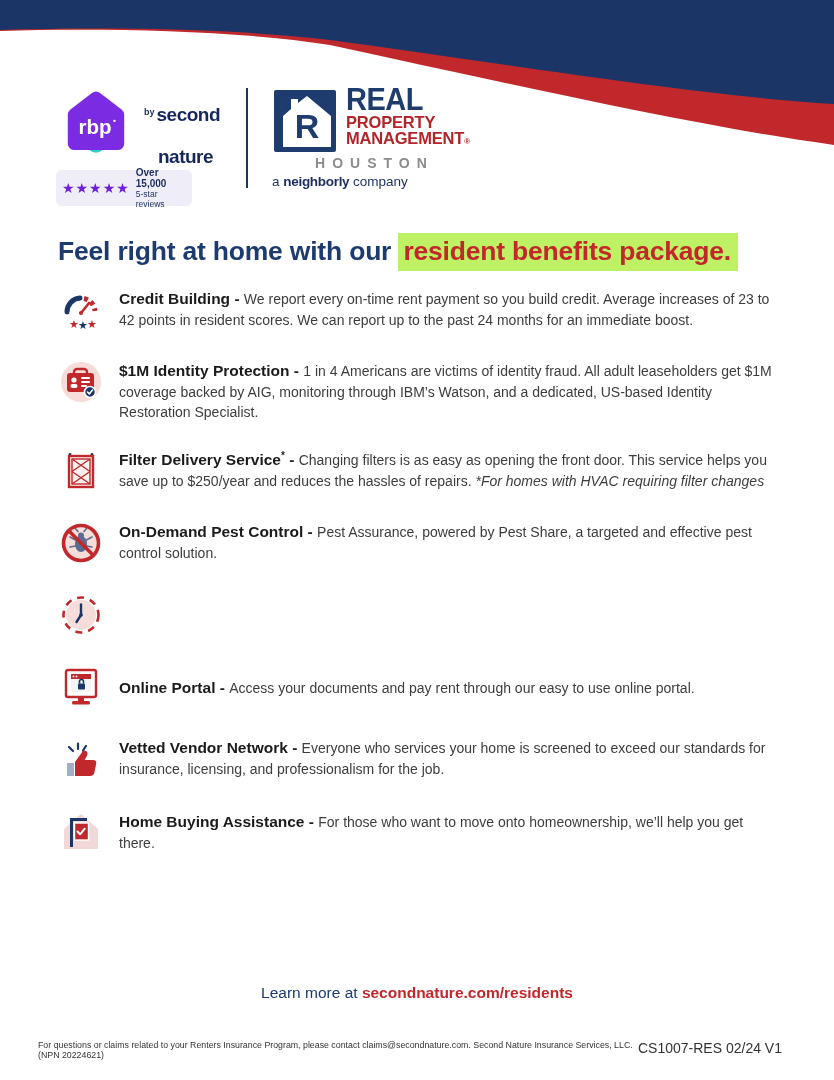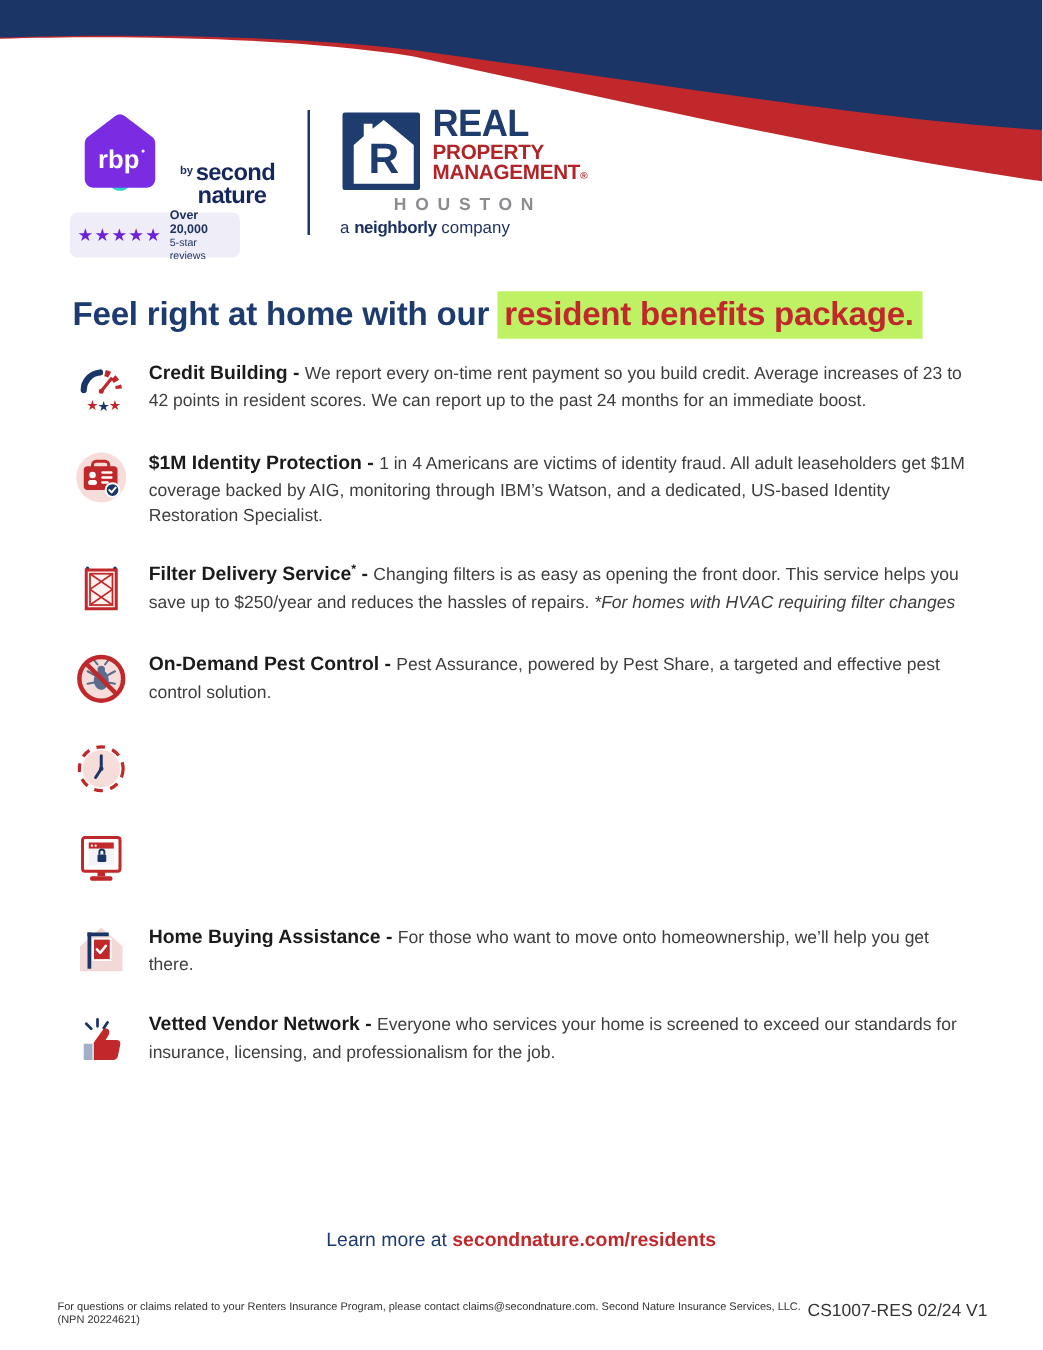--- a/index.html
+++ b/index.html
@@ -12,21 +12,21 @@
   
   .wave { position:absolute; top:0; left:0; width:834px; height:175px; }
   
   .logos { position:absolute; top:86px; left:56px; display:flex; align-items:flex-start; }
   .rbp-col { display:flex; flex-direction:column; }
   .rbp-top { display:flex; align-items:flex-end; }
   .rbp-mark { width:80px; height:80px; }
   .bysn { margin-left:8px; margin-top:6px; }
   .bysn .by { font-size:9px; font-weight:700; color:#1b2f5e; vertical-align:top; margin-right:2px; }
   .sn-word { font-size:19px; font-weight:800; color:#15275c; line-height:0.88; letter-spacing:-0.5px; display:block; }
-  .sn-word.n2 { margin-left:14px; }
+  .sn-word.n2 { margin-left:14px;margin-top:24px; }
   .reviews-badge {
     margin-top:4px; width:136px; height:36px; background:#efedf8; border-radius:6px;
     display:flex; align-items:center; justify-content:center; gap:6px; padding:0 6px;
   }
   .stars { color:#6d22d6; font-size:14px; letter-spacing:1px; line-height:1; }
   .rev-txt { display:flex; flex-direction:column; }
   .rev-l1 { font-size:10px; font-weight:700; color:#1b2f5e; line-height:1.15; }
   .rev-l2 { font-size:8.5px; color:#1b2f5e; line-height:1.15; }
   .logo-divider { width:2px; height:100px; background:#1b3666; margin:2px 24px 0 26px; }
   .rpm-block { display:flex; flex-direction:column; margin-top:2px; }
@@ -49,21 +49,21 @@
   .benefit.single { align-items:center; min-height:46px; }
   .b-icon { flex:0 0 46px; width:46px; height:46px; display:flex; align-items:center; justify-content:center; }
   .b-text { flex:1; font-size:14px; line-height:1.43; color:#3d3d3d; padding-top:1px; }
   .b-title { font-size:15.5px; font-weight:700; color:#1b1b1b; }
   .b-sup { font-size:10px; font-weight:700; color:#1b1b1b; vertical-align:super; }
   .b-note { font-style:italic; }
   
   .learn-more { position:absolute; top:984px; left:0; width:834px; text-align:center; font-size:15.5px; }
   .lm-prefix { color:#1d3b6e; font-weight:500; }
   .lm-link { color:#c0282b; font-weight:800; }
-  .fine-print { position:absolute; top:1040px; left:38px; right:36px; display:flex; justify-content:center; align-items:flex-start; }
+  .fine-print { position:absolute; top:1040px; left:38px; right:36px; display:flex; justify-content:flex-start; align-items:flex-start; }
   .fp-left { font-size:8.8px; color:#333333; max-width:600px; }
   .fp-code { font-size:14px; color:#333333; white-space:nowrap; }
 </style>
 </head>
 <body>
 
 <div class="page">
 
   <svg class="wave" viewBox="0 0 834 175" preserveAspectRatio="none">
     <path d="M0 0 H834 V145 C690 125 520 86 330 45 C235 30 100 28 0 31 Z" fill="#c0282b"></path>
@@ -81,21 +81,21 @@
           <circle cx="57" cy="34" r="1.2" fill="#ffffff"></circle>
         </svg>
         <div class="bysn">
           <span class="by">by</span><span class="sn-word" style="display:inline">second</span>
           <span class="sn-word n2">nature</span>
         </div>
       </div>
       <div class="reviews-badge">
         <span class="stars">★★★★★</span>
         <span class="rev-txt">
-          <span class="rev-l1">Over 20,000</span>
+          <span class="rev-l1">Over 15,000</span>
           <span class="rev-l2">5-star reviews</span>
         </span>
       </div>
     </div>
 
     <div class="logo-divider"></div>
 
     <div class="rpm-block">
       <div class="rpm-top">
         <svg class="rpm-mark" viewBox="0 0 66 66">
@@ -199,46 +199,47 @@
         <rect x="13" y="36" width="18" height="3.5" rx="1.5" fill="#c0282b"></rect>
         <rect x="7" y="5" width="30" height="27" rx="2" fill="#ffffff" stroke="#c0282b" stroke-width="2.4"></rect>
         <rect x="12" y="9" width="20" height="5" fill="#c0282b"></rect>
         <circle cx="14.5" cy="11.5" r="0.9" fill="#ffffff"></circle>
         <circle cx="17.5" cy="11.5" r="0.9" fill="#ffffff"></circle>
         <rect x="12" y="14" width="20" height="13" fill="#f4f4f6"></rect>
         <rect x="19" y="18.5" width="7" height="6" rx="1" fill="#1b3666"></rect>
         <path d="M20.5 18.5 v-2 a2 2 0 0 1 4 0 v2" stroke="#1b3666" stroke-width="1.6" fill="none"></path>
       </svg>
         </div>
+      <p class="b-text"><span class="b-title">Online Portal</span><span class="b-title"> - </span><span>Access your documents and pay rent through our easy to use online portal.</span></p>
+    </div>
+
+    <div class="benefit">
+      <div class="b-icon">
+          <svg viewBox="0 0 44 44" width="44" height="44">
+        <path d="M10 10 L14 14 M19 6.5 L19 12 M27 9 L24 13.5" stroke="#1b3666" stroke-width="2.2" stroke-linecap="round"></path>
+        <rect x="8" y="26" width="7" height="13" fill="#9fb0c8"></rect>
+        <path d="M16 39 L16 25 L22.5 16 q1.5-3.5 4.5-2 q2.5 1.5 0.8 5.2 L25.5 23 h8.5 q3.8 0 3.2 3.6 l-1.8 9 q-0.7 3.4-4.2 3.4 Z" fill="#c0282b"></path>
+      </svg>
+        </div>
+      <p class="b-text"><span class="b-title">Vetted Vendor Network</span><span class="b-title"> - </span><span>Everyone who services your home is screened to exceed our standards for insurance, licensing, and professionalism for the job.</span></p>
     </div>
 
     <div class="benefit single">
       <div class="b-icon">
           <svg viewBox="0 0 44 44" width="44" height="44">
         <path d="M22 5 L39 20 L39 40 L5 40 L5 20 Z" fill="#f2d8d6"></path>
         <rect x="11" y="9" width="3" height="29" fill="#1b3666"></rect>
         <rect x="11" y="9" width="17" height="3" fill="#1b3666"></rect>
         <rect x="15.5" y="14" width="14" height="17" fill="#c0282b" stroke="#ffffff" stroke-width="1.4"></rect>
         <path d="M18.5 22.5 l2.6 2.8 4.6-5.6" stroke="#ffffff" stroke-width="2" fill="none" stroke-linecap="round" stroke-linejoin="round"></path>
       </svg>
         </div>
       <p class="b-text"><span class="b-title">Home Buying Assistance</span><span class="b-title"> - </span><span>For those who want to move onto homeownership, we’ll help you get there.</span></p>
     </div>
 
-    <div class="benefit">
-      <div class="b-icon">
-          <svg viewBox="0 0 44 44" width="44" height="44">
-        <path d="M10 10 L14 14 M19 6.5 L19 12 M27 9 L24 13.5" stroke="#1b3666" stroke-width="2.2" stroke-linecap="round"></path>
-        <rect x="8" y="26" width="7" height="13" fill="#9fb0c8"></rect>
-        <path d="M16 39 L16 25 L22.5 16 q1.5-3.5 4.5-2 q2.5 1.5 0.8 5.2 L25.5 23 h8.5 q3.8 0 3.2 3.6 l-1.8 9 q-0.7 3.4-4.2 3.4 Z" fill="#c0282b"></path>
-      </svg>
-        </div>
-      <p class="b-text"><span class="b-title">Vetted Vendor Network</span><span class="b-title"> - </span><span>Everyone who services your home is screened to exceed our standards for insurance, licensing, and professionalism for the job.</span></p>
-    </div>
-
   </div>
 
   <div class="learn-more">
     <span class="lm-prefix">Learn more at </span><span class="lm-link">secondnature.com/residents</span>
   </div>
 
   <div class="fine-print">
     <span class="fp-left">For questions or claims related to your Renters Insurance Program, please contact claims@secondnature.com. Second Nature Insurance Services, LLC. (NPN 20224621)</span>
     <span class="fp-code">CS1007-RES 02/24 V1</span>
   </div>

